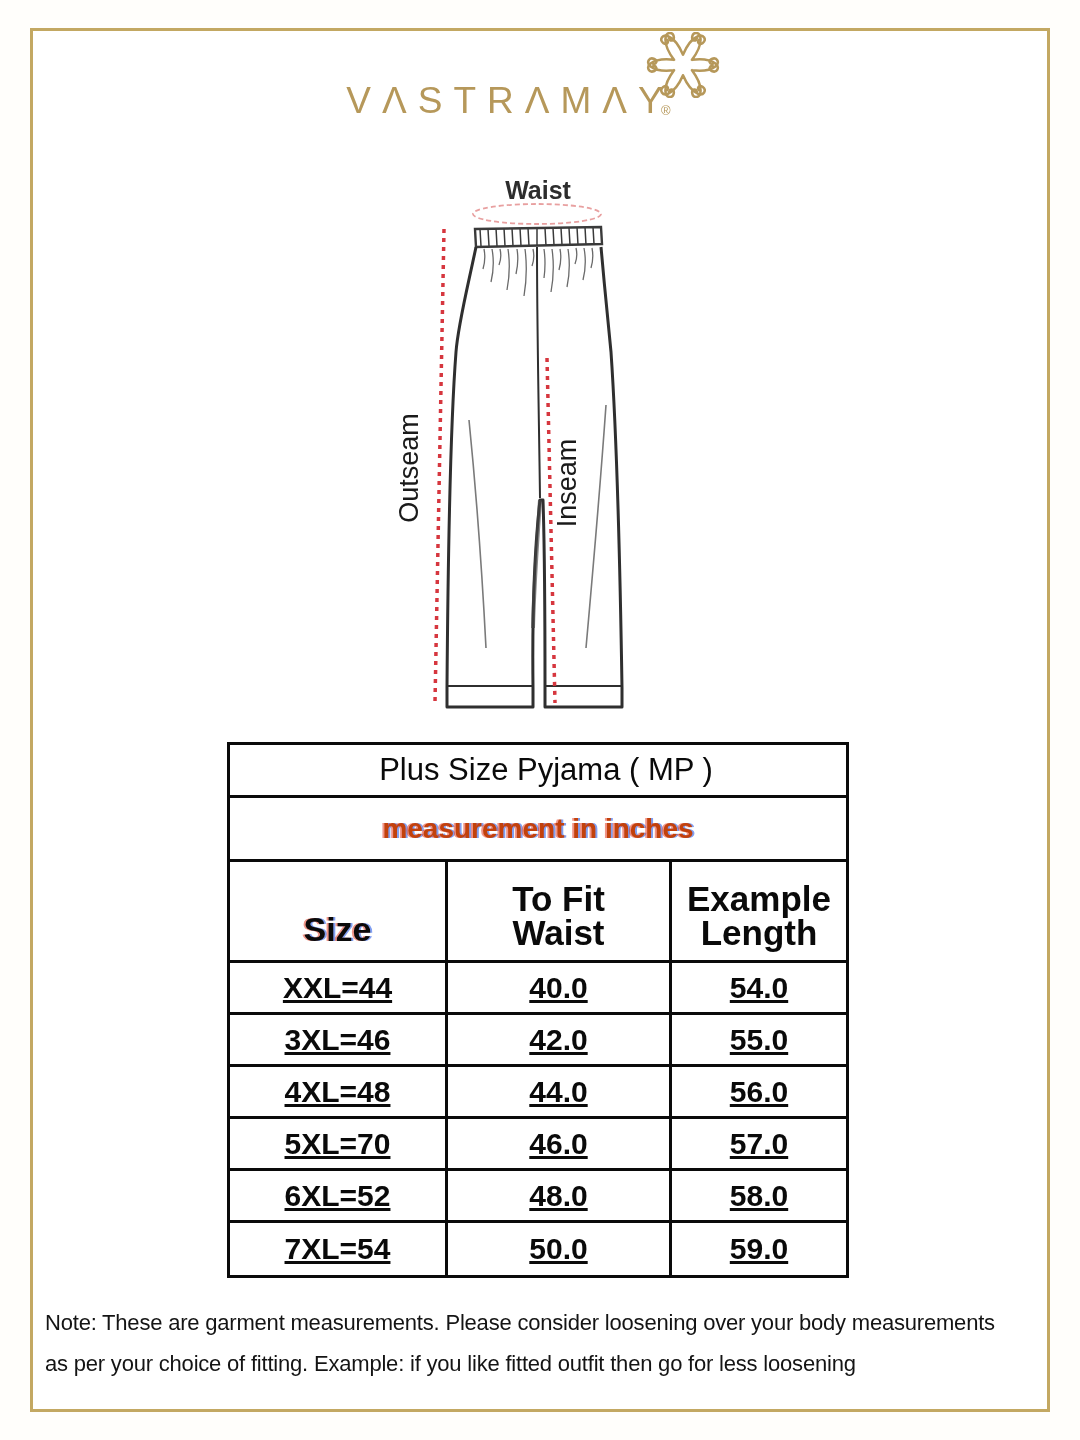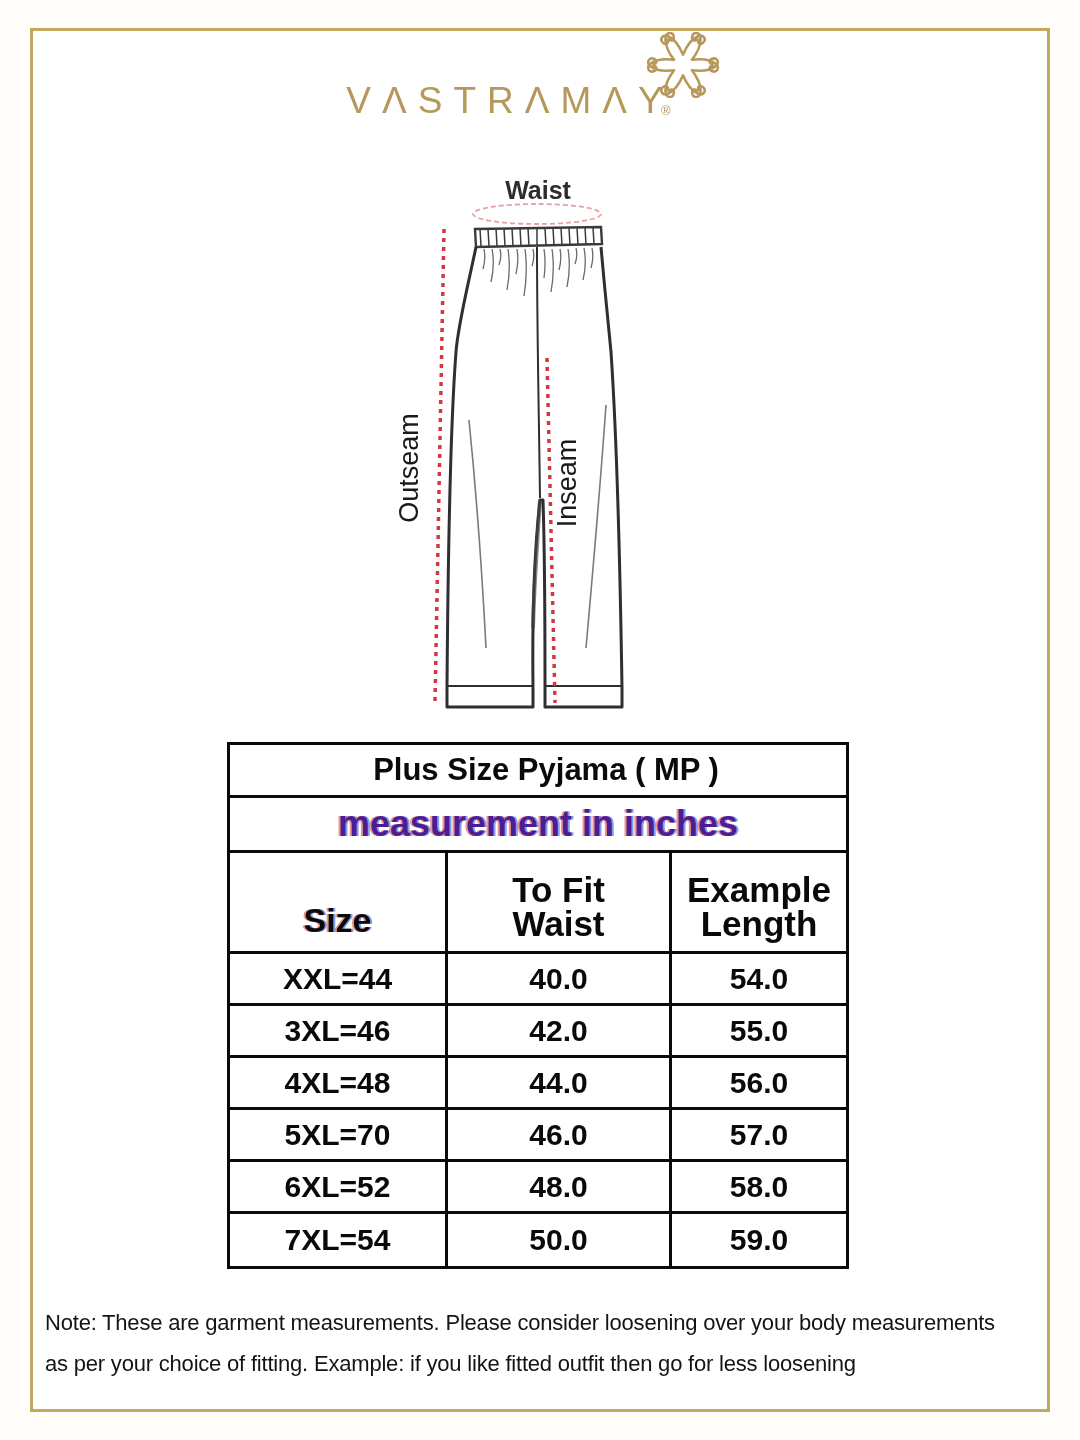--- a/index.html
+++ b/index.html
@@ -15,31 +15,31 @@
   .reg-mark  { position:absolute; left:661px; top:103px; font-size:13px; color:#b6985a; }
   .ornament  { position:absolute; left:646px; top:32px; }
 
   
   .diagram { position:absolute; left:370px; top:168px; }
   .diagram text { font-family:"Liberation Sans", sans-serif; }
 
   
   .stable { position:absolute; left:227px; top:742px; width:622px; border:3px solid #0a0a0a; background:#fff; }
   .t-title { height:53px; border-bottom:3px solid #0a0a0a; display:flex; align-items:center; justify-content:center;
-             font-size:31px; font-weight:bold; color:#0a0a0a;padding-left:16px; }
-  .t-sub   { height:55px; border-bottom:3px solid #0a0a0a; display:flex; align-items:center; justify-content:center;
-             font-size:36px; font-weight:bold; color:#4c1d95; }
+             font-size:31px; font-weight:normal; color:#0a0a0a;padding-left:16px; }
+  .t-sub   { height:64px; border-bottom:3px solid #0a0a0a; display:flex; align-items:center; justify-content:center;
+             font-size:28px; font-weight:bold; color:#c2410c; }
   .t-head  { height:101px; border-bottom:3px solid #0a0a0a; display:grid; grid-template-columns:218px 224px 174px; }
   .t-head .hcell { display:flex; flex-direction:column; justify-content:flex-end; align-items:center;
                    padding-bottom:10px; font-weight:bold; font-size:35px; line-height:34px; color:#0a0a0a; }
   .t-head .hcell.size-h { font-size:34px; padding-bottom:14px; }
   .t-row  { height:52px; border-bottom:3px solid #0a0a0a; display:grid; grid-template-columns:218px 224px 174px; }
   .t-row:last-child { border-bottom:none;border-radius:9px; }
   .t-row .cell { display:flex; align-items:center; justify-content:center;
-                 font-weight:bold; font-size:30px; color:#0a0a0a; }
+                 font-weight:bold; font-size:30px; color:#0a0a0a;text-decoration:underline; }
   .cb { border-right:3px solid #0a0a0a; }
 
   .fringe { text-shadow:-2px 0 0 rgba(225,45,20,.5), 2px 0 0 rgba(25,80,230,.55); }
 
   
   .note { position:absolute; left:45px; right:58px; top:1302px; text-align:left;
           font-size:22px; color:#141414; line-height:41px; letter-spacing:-0.2px; }
 </style>
 </head>
 <body>

